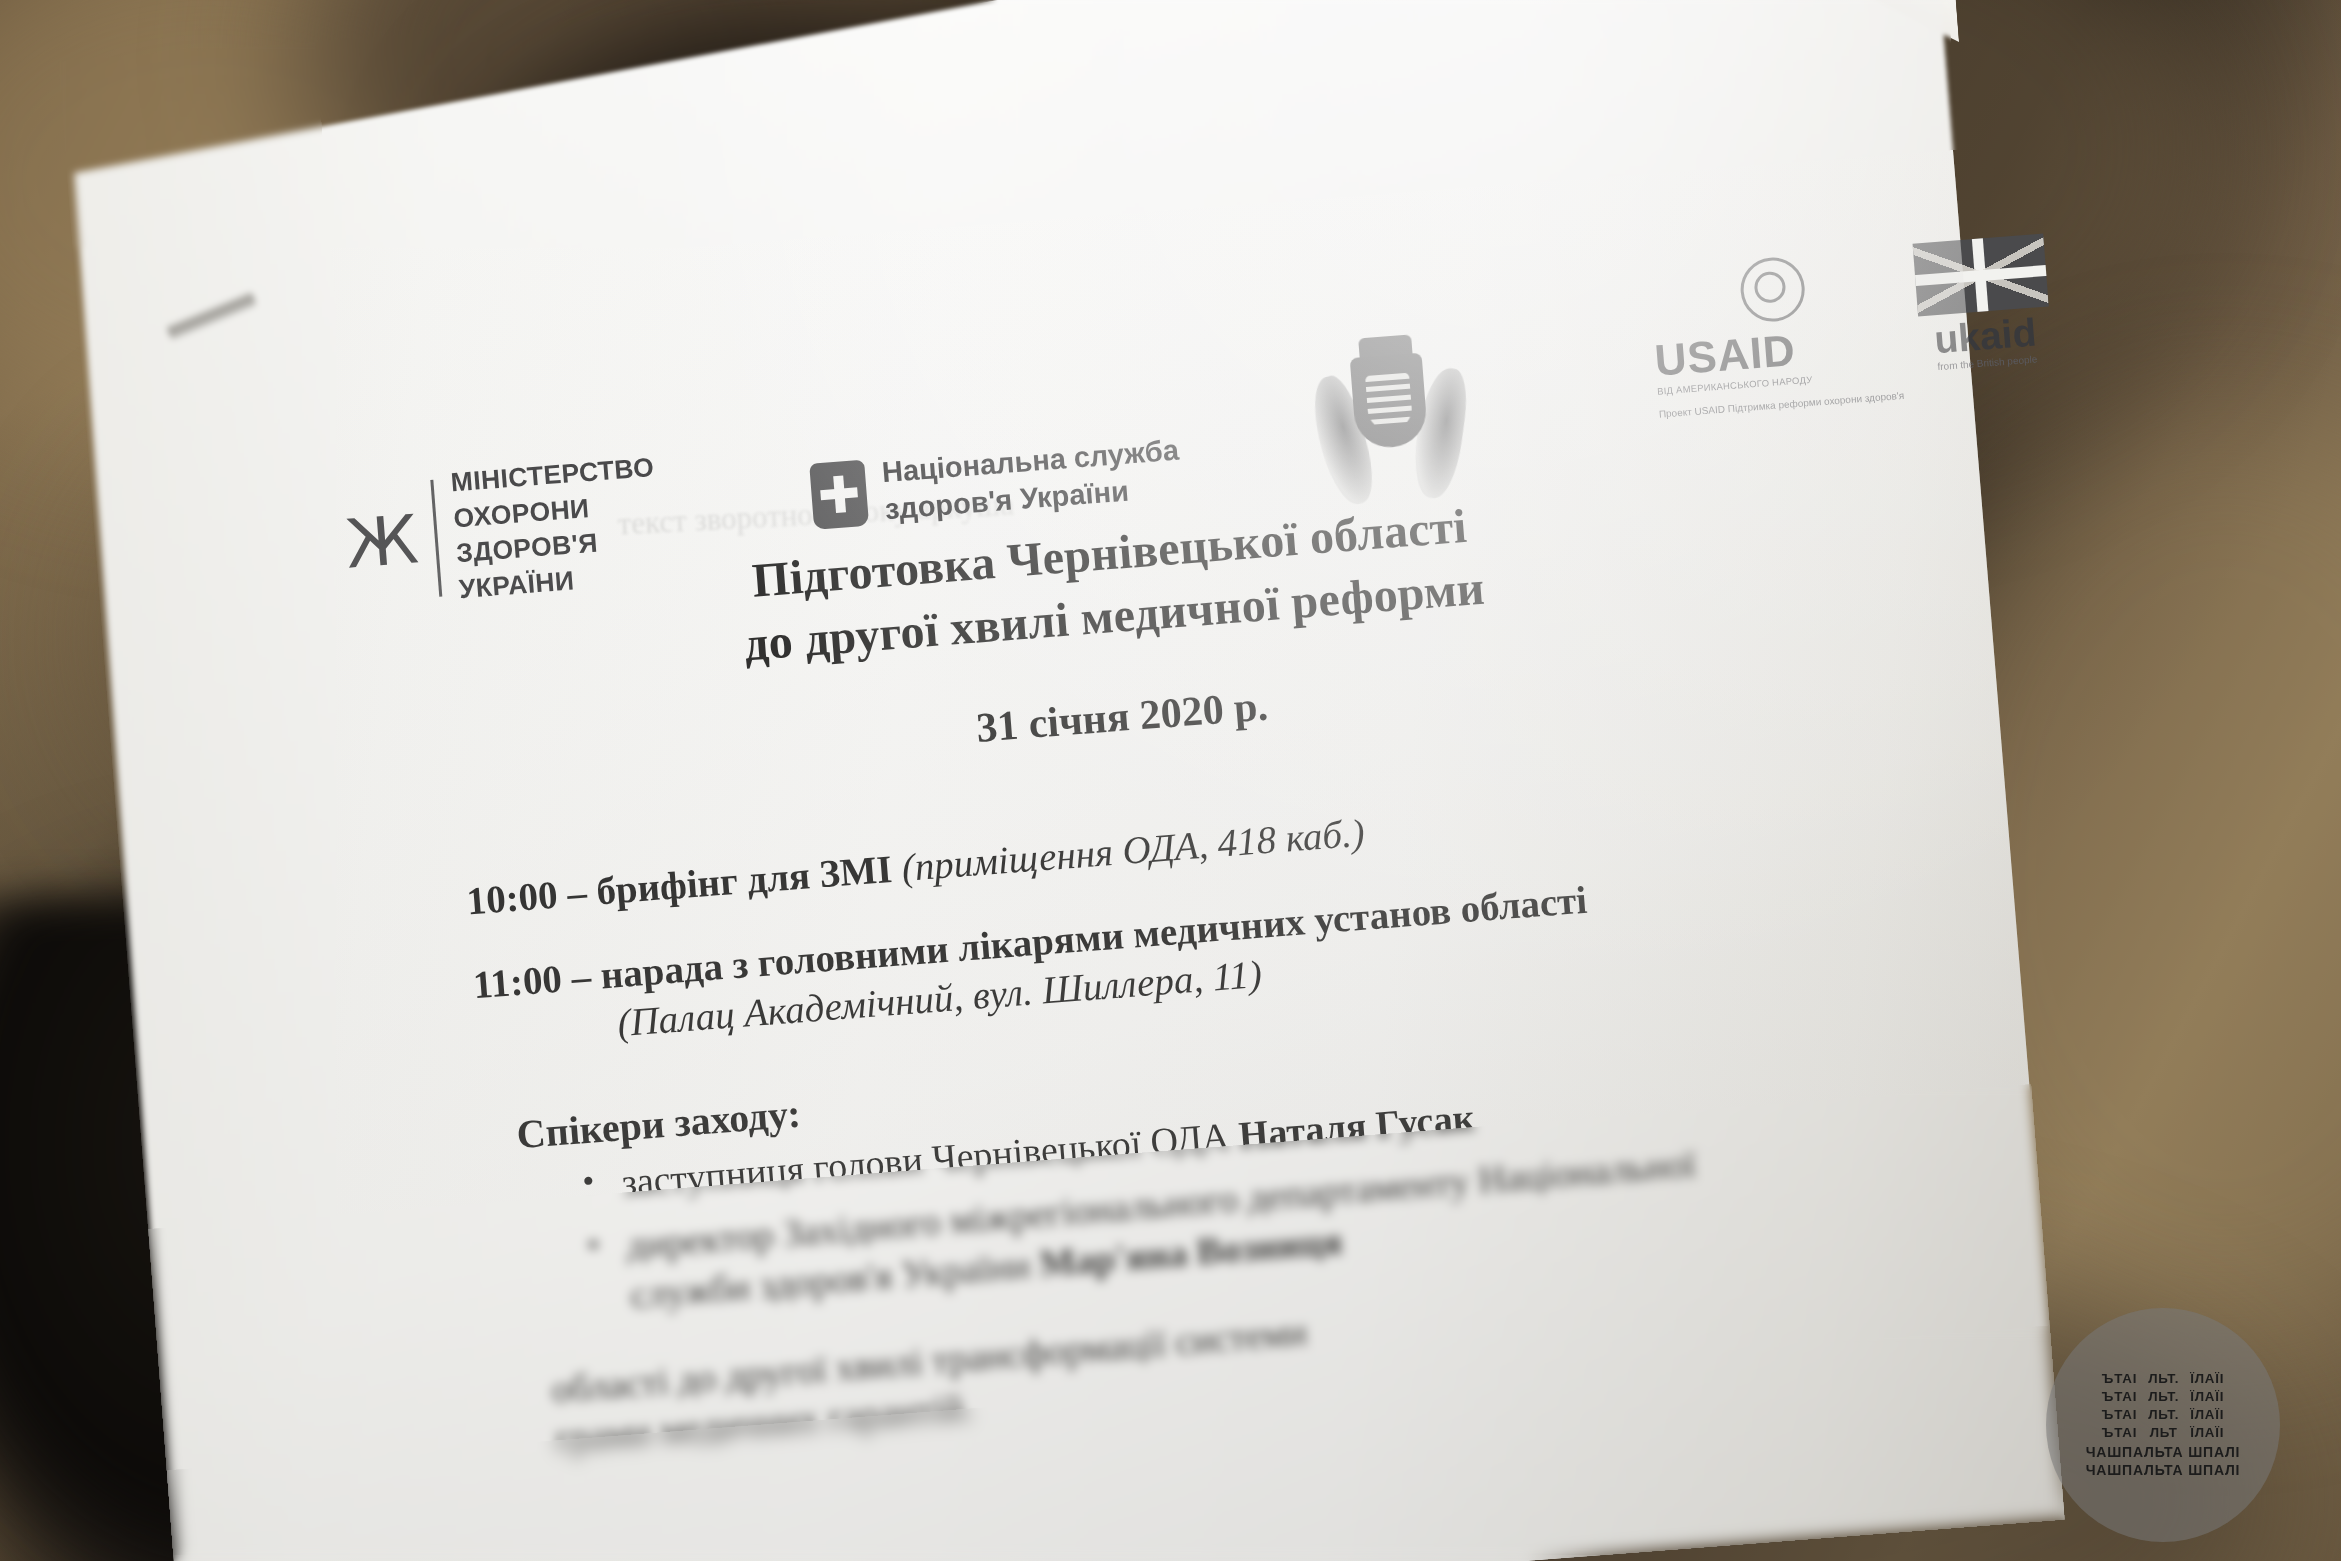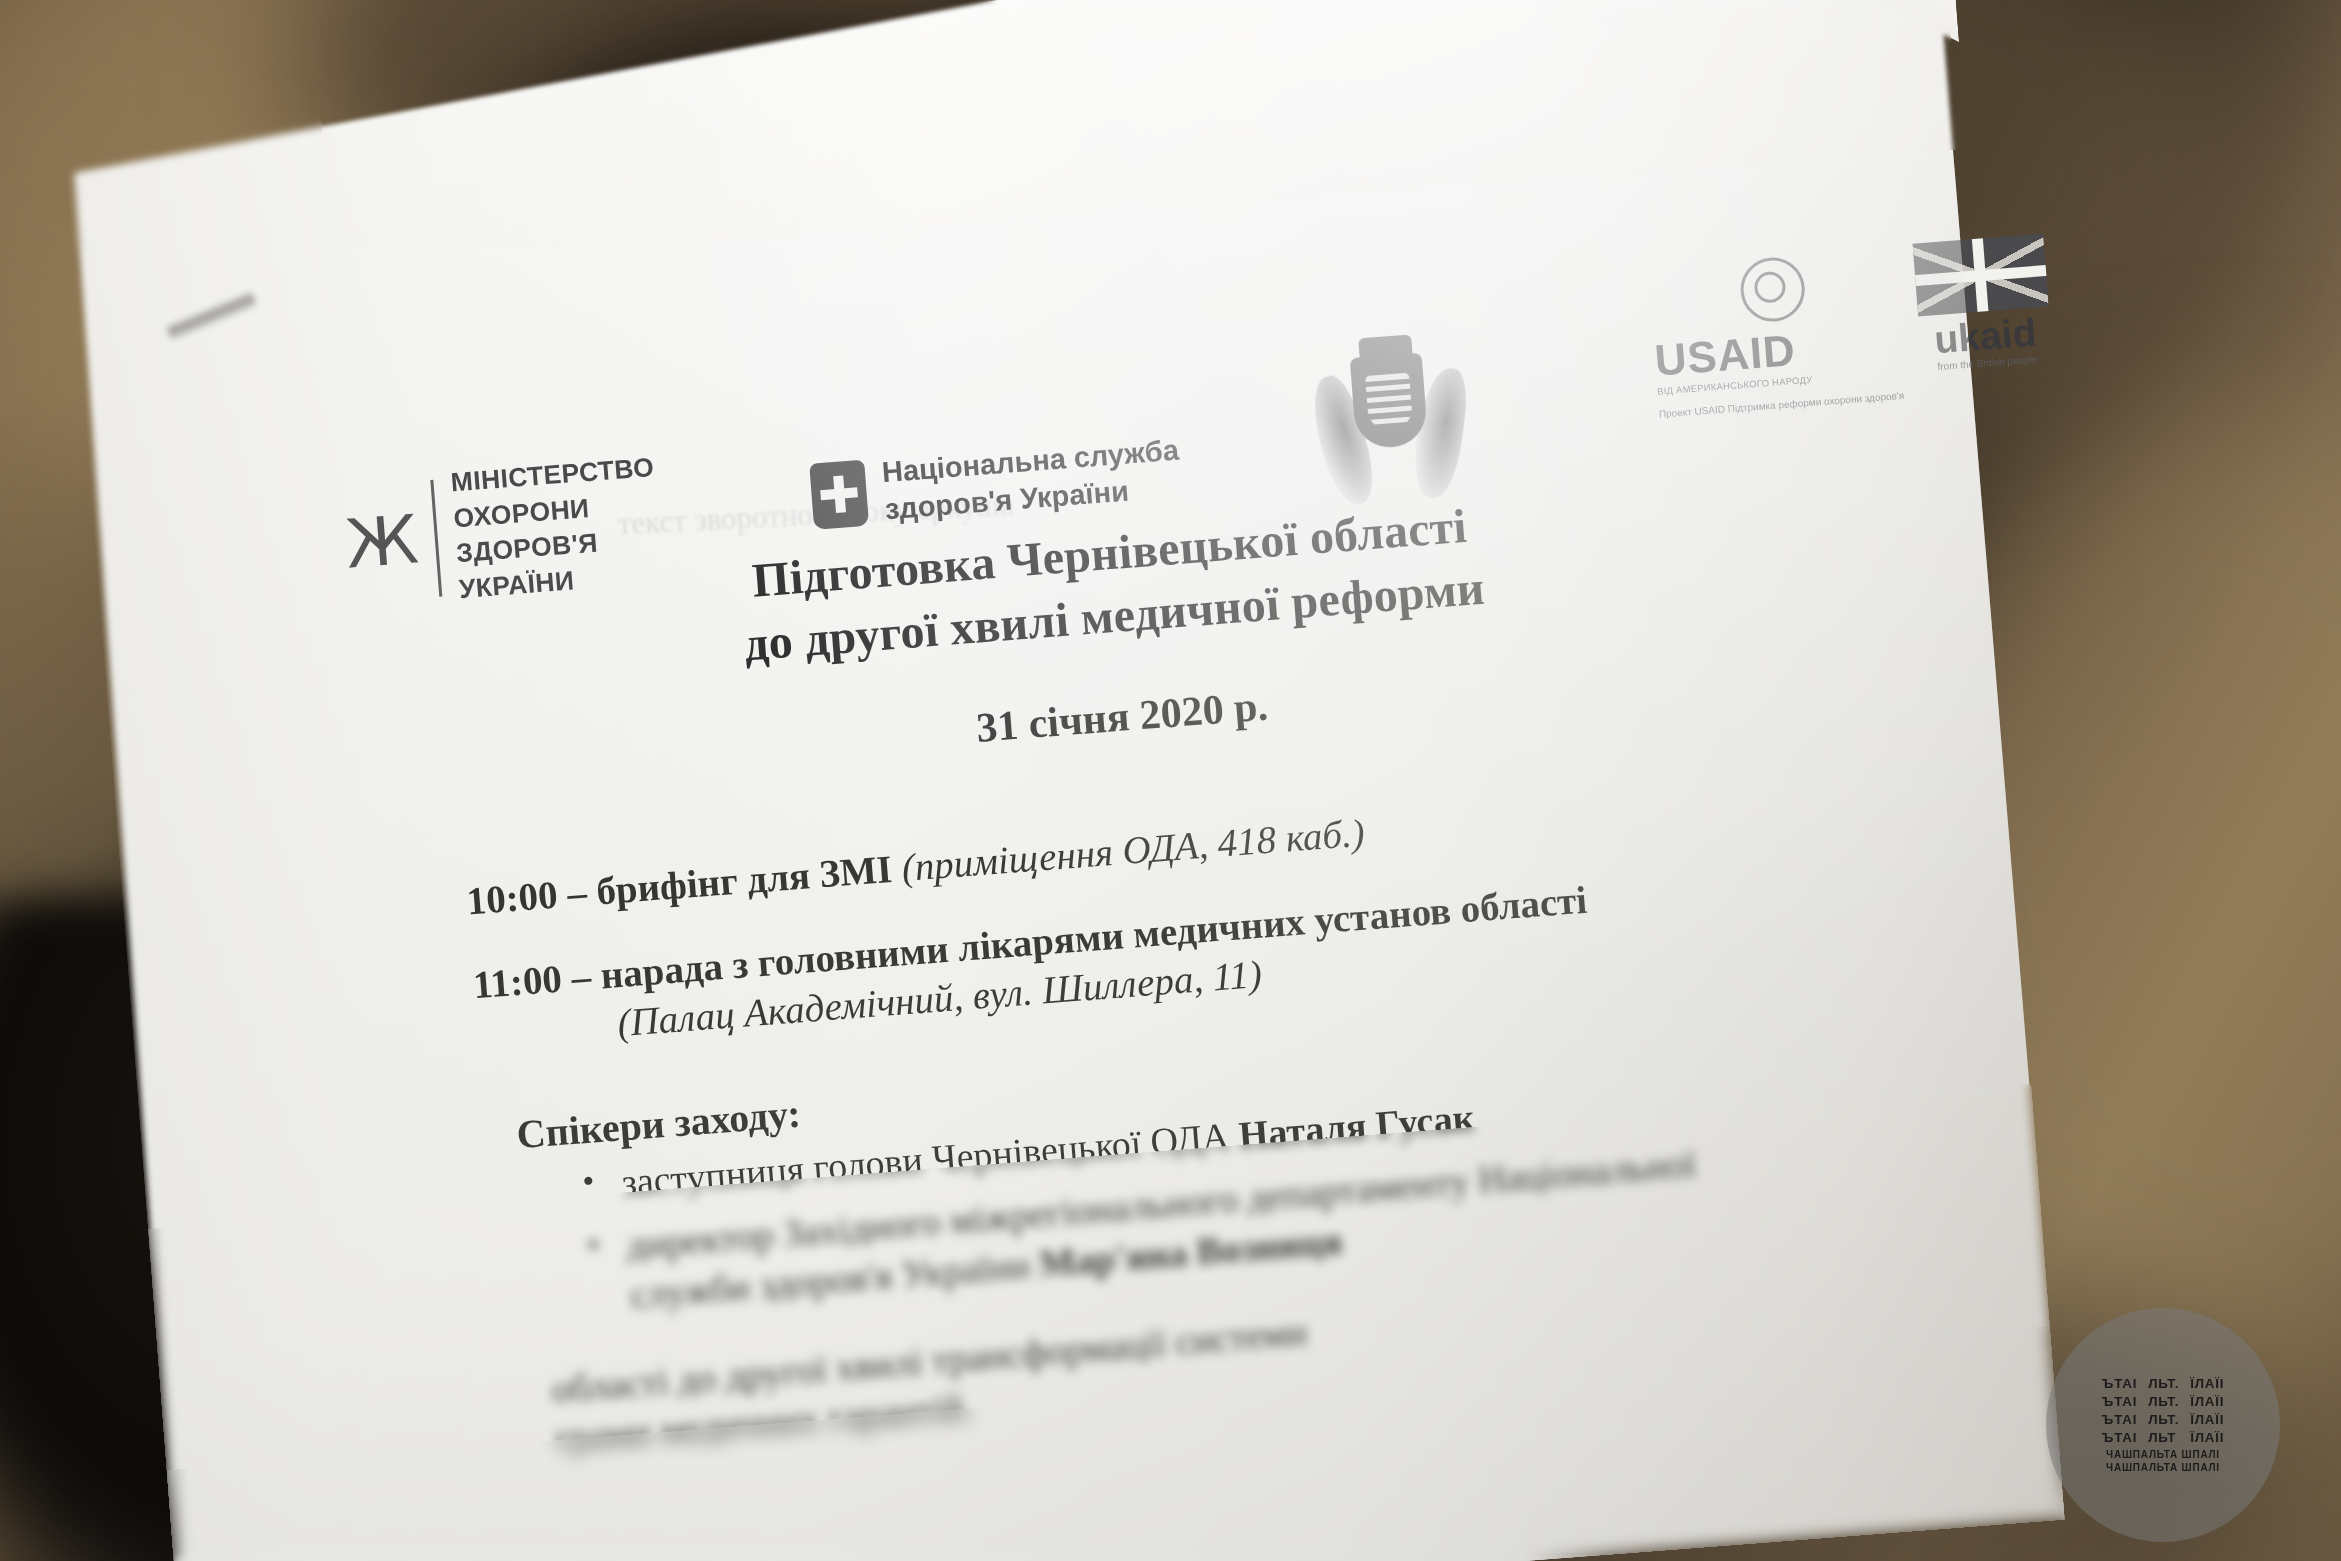--- a/index.html
+++ b/index.html
@@ -447,23 +447,24 @@
     font-weight: 700;
     letter-spacing: 0.8px;
     overflow: hidden;
   }
   .wm-grid {
     display: grid;
     grid-template-columns: repeat(3, auto);
     gap: 3.1px 11px;
     font-size: 13.3px;
     margin-bottom: 4.7px;
+    text-align: center;
   }
   .wm-line {
-    font-size: 10px;
+    font-size: 14px;
     line-height: 1.25;
   }
 </style>
 </head>
 <body>
 
 <div class="scene">
   <div class="blob a"></div>
   <div class="blob b"></div>
   <div class="blob c"></div>

